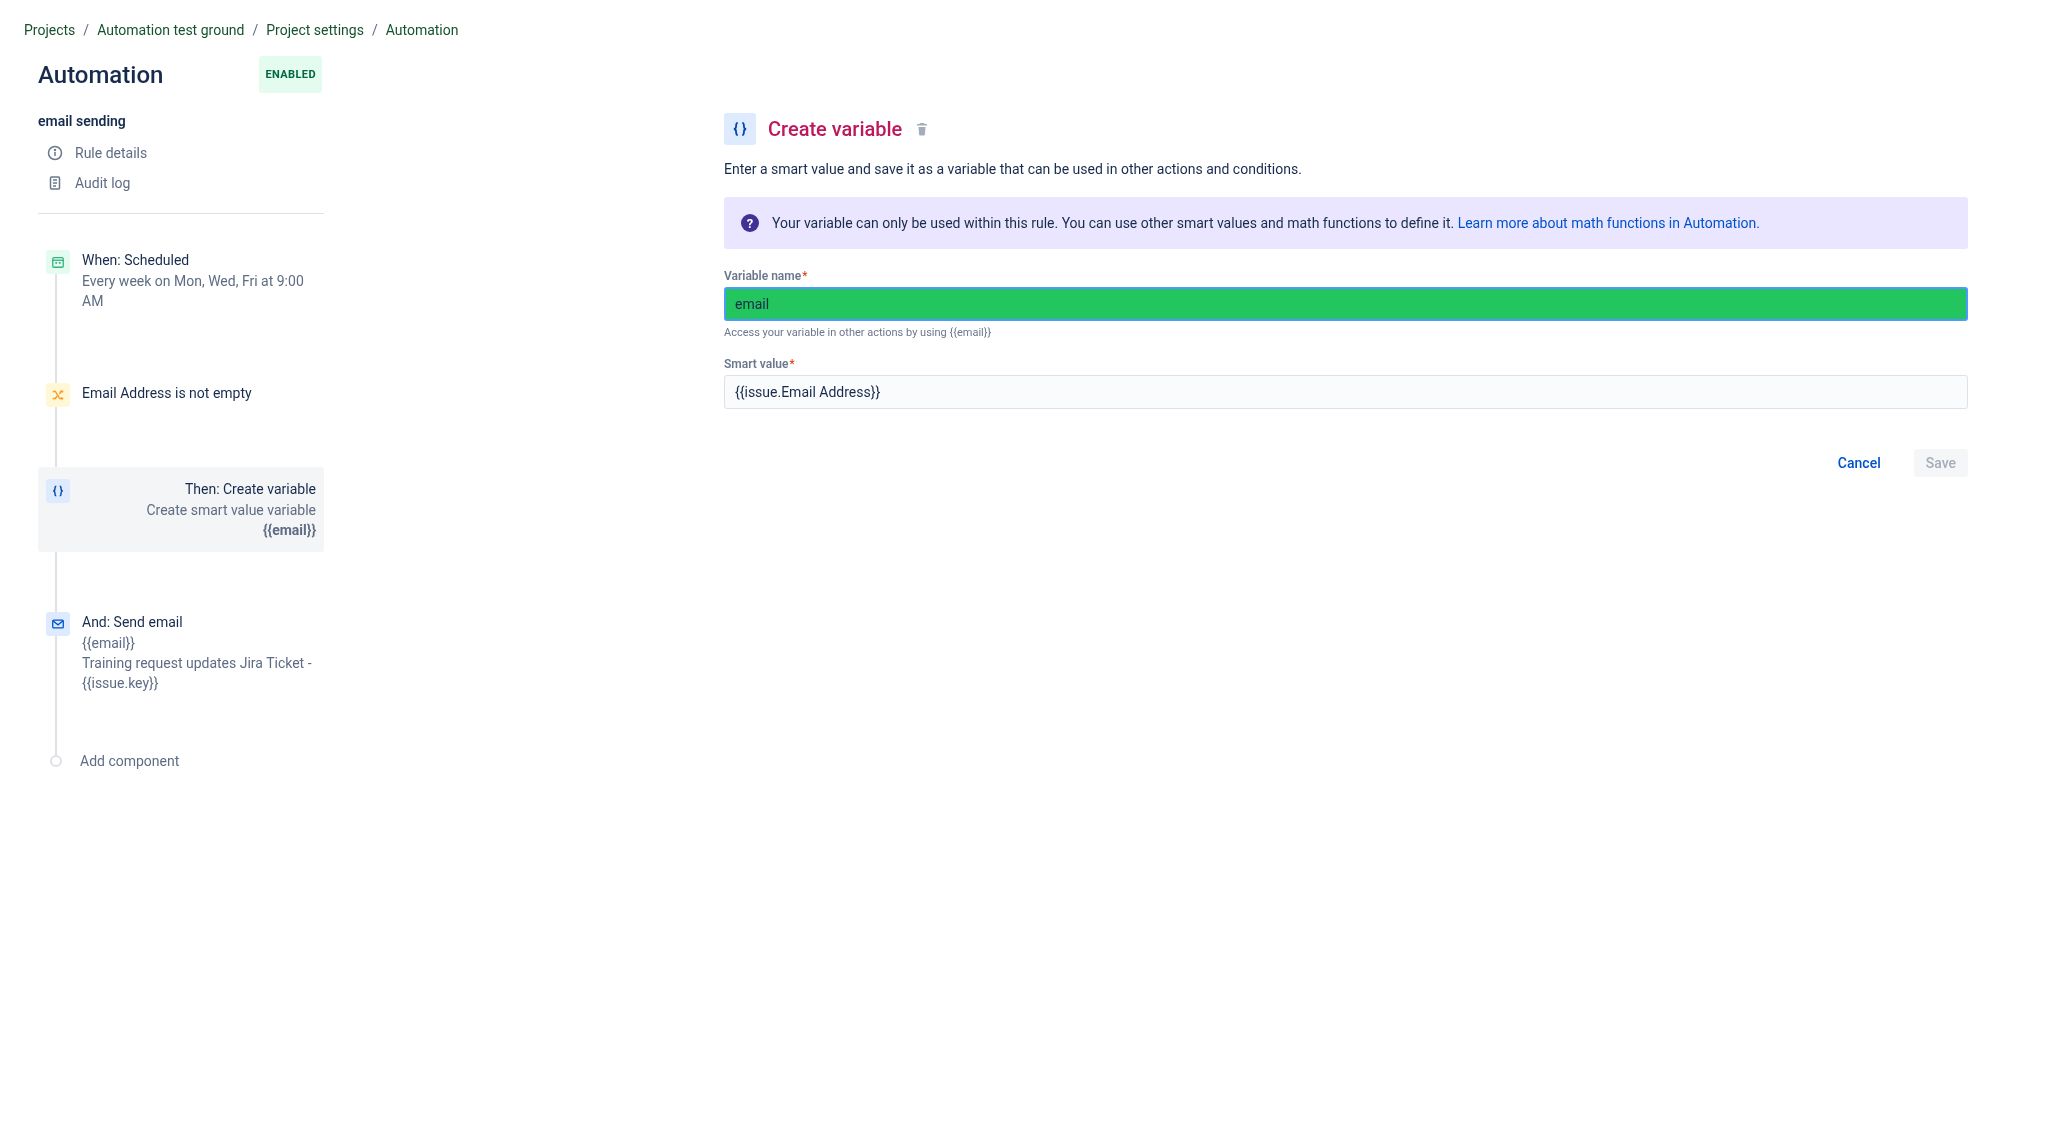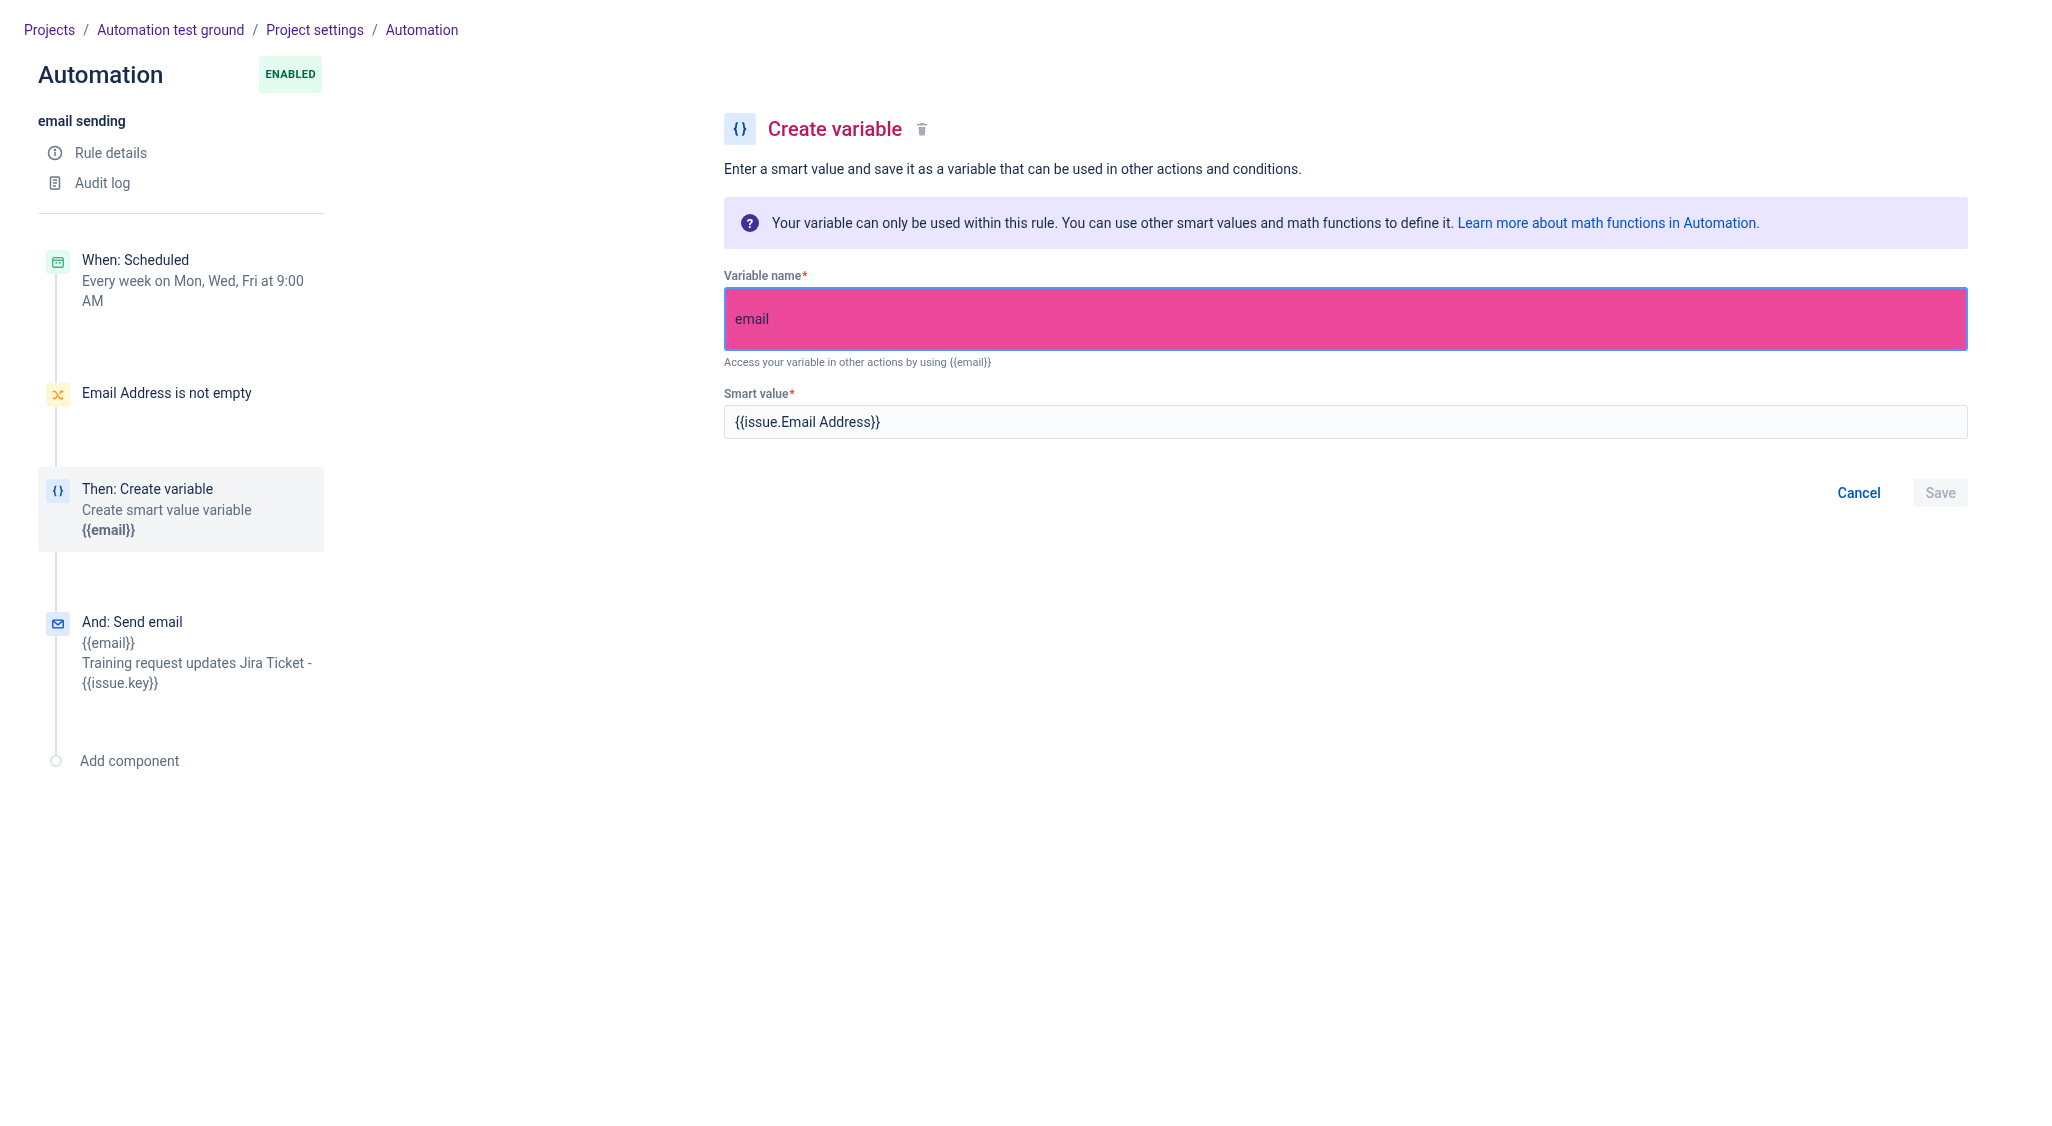--- a/index.html
+++ b/index.html
@@ -8,21 +8,21 @@
     padding: 20px 24px;
     font-family: -apple-system, BlinkMacSystemFont, "Segoe UI", Roboto, Helvetica, Arial, sans-serif;
     font-size: 14px;
     color: #172B4D;
     background: #fff;
   }
   a { color: #0052CC; text-decoration: none; cursor: pointer; }
 
   
   .breadcrumb { display: flex; align-items: center; gap: 8px; color: #5E6C84; font-size: 14px; line-height: 20px; }
-  .breadcrumb .crumb { color: #4c1d95; }
+  .breadcrumb .crumb { color: #14532d; }
   .breadcrumb .sep { color: #5E6C84; }
 
   
   .page-header { display: flex; align-items: center; gap: 24px; margin-top: 16px; padding-left: 14px;}
   .page-title { font-size: 24px; font-weight: 500; color: #172B4D; margin: 0; }
   .status-lozenge {
     background: #E3FCEF;
     color: #006644;
     font-size: 11px;
     font-weight: 700;
@@ -49,21 +49,21 @@
 
   .flow-item {
     position: relative;
     z-index: 1;
     display: flex;
     align-items: flex-start;
     padding: 12px 8px;
     border-radius: 3px;
     margin-bottom: 48px;
   }
-  .flow-item.selected { background: #F4F5F7; }
+  .flow-item.selected { background: #F4F5F7; text-align: right; }
   .flow-icon-wrap {
     width: 24px; height: 24px;
     border-radius: 3px;
     display: flex; align-items: center; justify-content: center;
     flex-shrink: 0;
     margin-right: 12px;
     background: #fff;
   }
   .flow-icon-wrap.green { background: #E3FCEF; }
   .flow-icon-wrap.yellow { background: #FFF7D6; }
@@ -127,22 +127,22 @@
     border-radius: 3px;
     background: #FAFBFC;
     padding: 8px 10px;
     font-size: 14px;
     color: #172B4D;
     font-family: inherit;
   }
   .text-input:focus, .text-input.focused {
     border: 2px solid #4C9AFF;
     outline: none;
-    background: #ec4899;
-    padding: 22px 9px;
+    background: #22c55e;
+    padding: 7px 9px;
   }
   .smart-input-value { font-family: inherit; }
   .help-text { font-size: 11px; color: #6B778C; margin-top: 4px; line-height: 1.4;}
   .help-text a { color: #0052CC; }
 
   .button-row { display: flex; justify-content: flex-end; gap: 21px; margin-top: 40px; }
   .btn {
     font-size: 14px;
     font-weight: 500;
     padding: 6px 12px;

